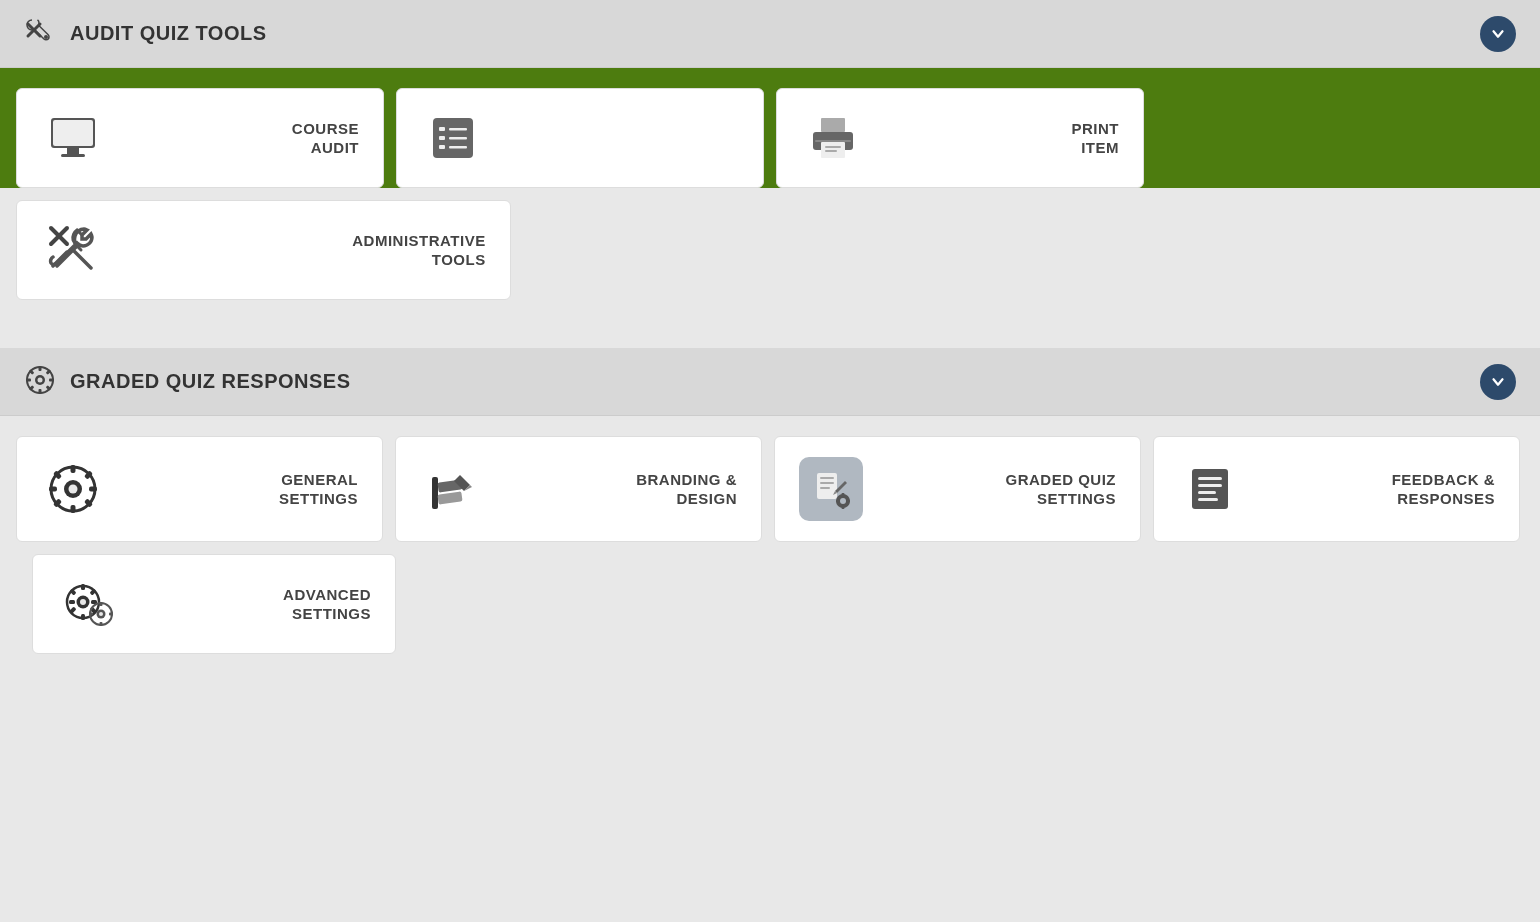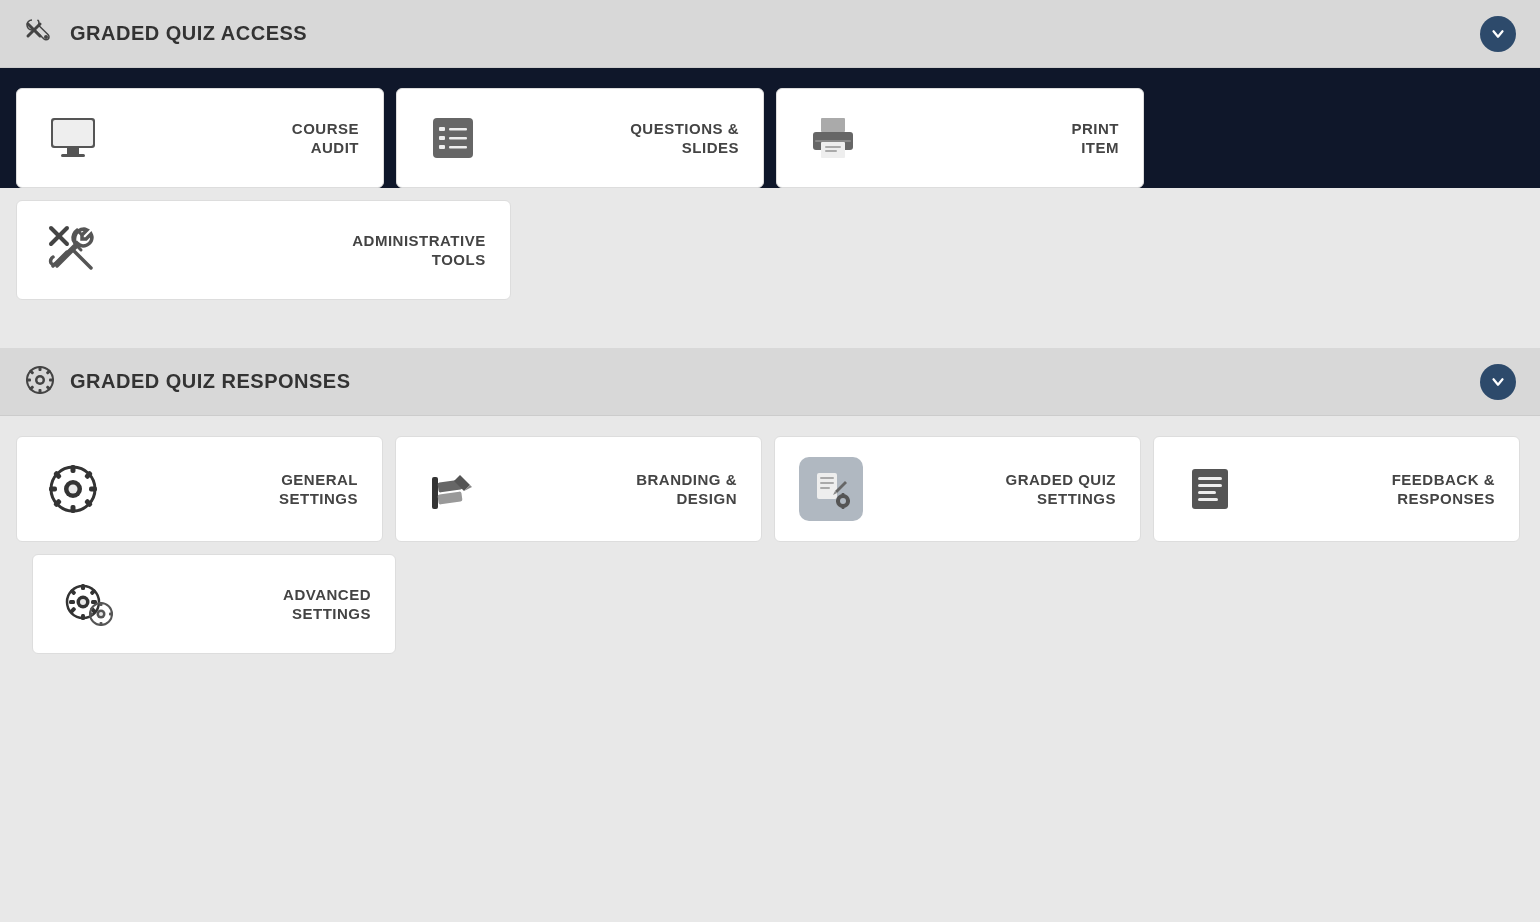--- a/index.html
+++ b/index.html
@@ -79,21 +79,21 @@
       text-align: right;
       flex: 1;
     }
 
     
     .tiles-grid-tools-row1 {
       display: grid;
       grid-template-columns: repeat(4, 1fr);
       gap: 12px;
       padding: 20px 16px 0 16px;
-      background: #0f172a;
+      background: #4d7c0f;
     }
     .tiles-grid-tools-row2 {
       display: grid;
       grid-template-columns: repeat(3, 1fr);
       gap: 12px;
       padding: 12px 16px 20px 16px;
       background: #e8e8e8;
     }
     .tile-empty {
       
@@ -146,21 +146,21 @@
 
         <g fill="#444">
           <path d="M8 4 C5 4 3 6.5 3 9 C3 11.5 5 14 8 14 C8.8 14 9.6 13.8 10.3 13.4 L20 23 C20.5 23.5 21.2 23.8 22 23.8 C23.7 23.8 25 22.5 25 20.8 C25 20 24.7 19.3 24.2 18.8 L14.5 9.2 C14.9 8.5 15 7.8 15 7 C15 5.5 14.5 4.5 13.5 3.8" stroke="#444" stroke-width="1.5" fill="none"></path>
           <circle cx="22" cy="21" r="2" fill="#444"></circle>
         </g>
 
         <line x1="4" y1="20" x2="16" y2="8" stroke="#444" stroke-width="3" stroke-linecap="round"></line>
         <line x1="4" y1="8" x2="16" y2="20" stroke="#444" stroke-width="3" stroke-linecap="round"></line>
       </svg>
     </span>
-    <span class="section-header-title">GRADED QUIZ ACCESS</span>
+    <span class="section-header-title">AUDIT QUIZ TOOLS</span>
   </div>
   <button class="chevron-btn">
     <svg viewBox="0 0 20 20">
         <path d="M5 7 L10 13 L15 7" stroke="white" stroke-width="2.5" fill="none" stroke-linecap="round" stroke-linejoin="round"></path>
       </svg>
   </button>
 </div>
 
 <div class="tiles-grid-tools-row1">
 
@@ -184,21 +184,20 @@
         <rect x="8" y="8" width="40" height="40" rx="4" fill="#666"></rect>
 
         <rect x="14" y="17" width="6" height="4" rx="1" fill="#eee"></rect>
         <rect x="24" y="18" width="18" height="2.5" rx="1" fill="#eee"></rect>
         <rect x="14" y="26" width="6" height="4" rx="1" fill="#eee"></rect>
         <rect x="24" y="27" width="18" height="2.5" rx="1" fill="#eee"></rect>
         <rect x="14" y="35" width="6" height="4" rx="1" fill="#eee"></rect>
         <rect x="24" y="36" width="18" height="2.5" rx="1" fill="#eee"></rect>
       </svg>
     </div>
-    <div class="tile-label">QUESTIONS &amp;<br>SLIDES</div>
   </div>
 
   <div class="tile">
     <div class="tile-icon">
       <svg viewBox="0 0 56 56" fill="none">
 
         <rect x="16" y="8" width="24" height="14" rx="1" fill="#aaa"></rect>
 
         <rect x="8" y="22" width="40" height="18" rx="3" fill="#666"></rect>
 

